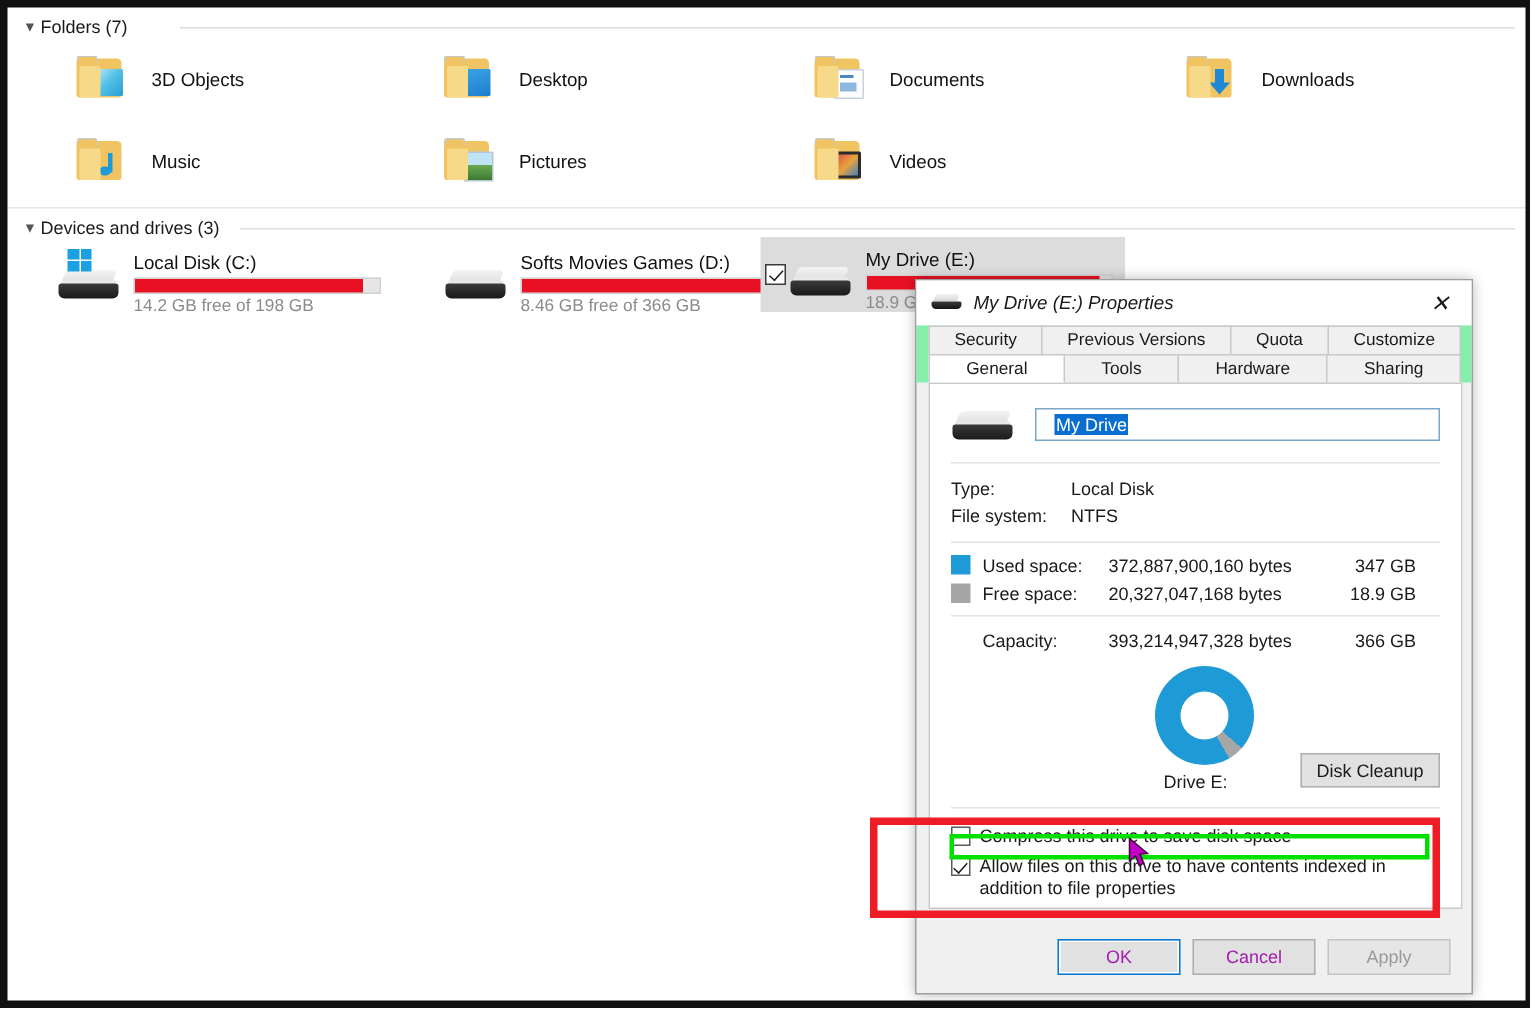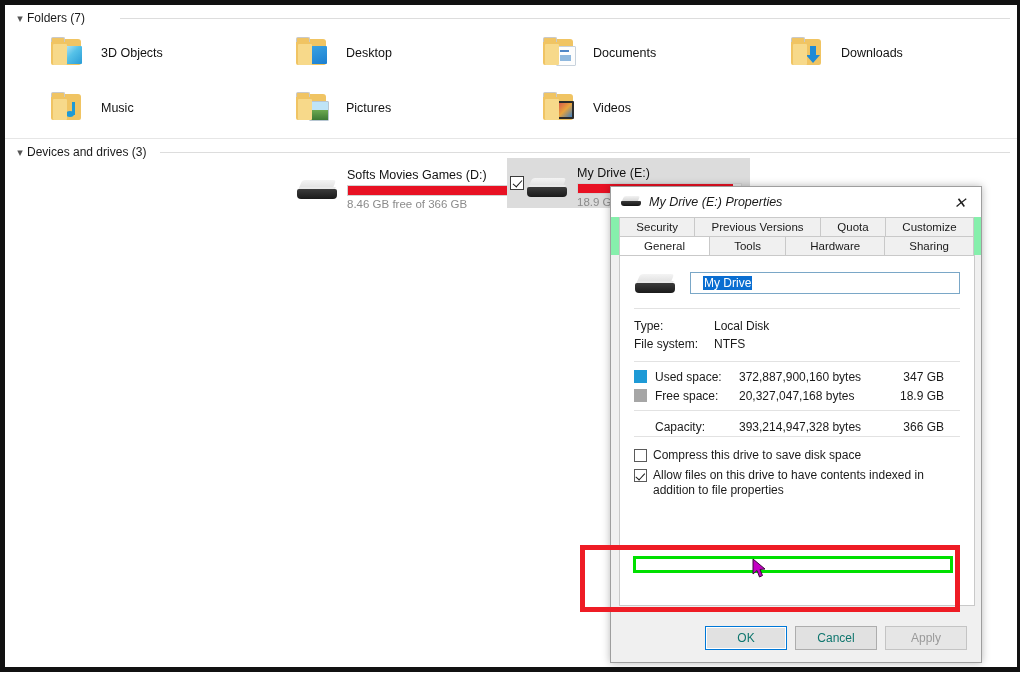--- a/index.html
+++ b/index.html
@@ -441,21 +441,21 @@
     justify-content: flex-end;
     padding-right: 14px;
     box-sizing: border-box;
   }
   .dbtn {
     width: 82px; height: 24px;
     margin-left: 8px;
     background: #e1e1e1;
     border: 1px solid #adadad;
     font-size: 12px;
-    color: #0f766e;
+    color: #a21caf;
     display: flex; align-items: center; justify-content: center;
     box-sizing: border-box;
   }
   .dbtn.default {
     border: 1px solid #0078d7;
     background: #e1e1e1;
     box-shadow: inset 0 0 0 1px #ffffff;
   }
   .dbtn.disabled { color: #9a9a9a; background:#e6e6e6; border-color:#c4c4c4; }
 
@@ -587,20 +587,40 @@
   </div>
 
   <div class="sec-sep" style="top:133px;"></div>
 
   <div class="group-header" style="top:138px;">
     <span class="chev">▾</span>
     <span class="glabel">Devices and drives (3)</span>
   </div>
   <div class="group-rule" style="left:155px; top:147px; width:850px;"></div>
 
+  <div class="drive-tile" style="left:14px; top:155px;">
+    <span class="dicon">
+      <span class="hdd">
+          <span class="top"></span>
+          <span class="slant"></span>
+          <span class="body"></span>
+        </span>
+      <span class="winlogo">
+          <i></i>
+          <i></i>
+          <i></i>
+          <i></i>
+        </span>
+    </span>
+    <span class="dname">Local Disk (C:)</span>
+    <span class="dbar">
+        <span style="width:93%"></span>
+      </span>
+    <span class="dfree">14.2 GB free of 198 GB</span>
+  </div>
 
   <div class="drive-tile" style="left:272px; top:155px;">
     <span class="dicon">
       <span class="hdd">
           <span class="top"></span>
           <span class="slant"></span>
           <span class="body"></span>
         </span>
     </span>
     <span class="dname">Softs Movies Games (D:)</span>
@@ -719,20 +739,27 @@
     <div style="height:5px"></div>
     <div class="divider"></div>
     <div style="height:6px"></div>
 
     <div class="legend-row cap-row">
       <span class="lname">Capacity:</span>
       <span class="lbytes">393,214,947,328 bytes</span>
       <span class="lshort">366 GB</span>
     </div>
 
+    <div id="donut-wrap">
+      <div id="donut" style="background: conic-gradient(from 150deg, rgb(30, 154, 214) 0deg, rgb(30, 154, 214) 341.405deg, rgb(166, 166, 166) 341.405deg, rgb(166, 166, 166) 360deg);">
+        <div class="hole"></div>
+      </div>
+      <div id="drive-letter">Drive E:</div>
+      <div id="disk-cleanup">Disk Cleanup</div>
+    </div>
 
     <div class="divider"></div>
     <div style="height:11px"></div>
 
     <div class="cb-row">
       <span class="cb"></span>
       <span class="cb-text">Compress this drive to save disk space</span>
     </div>
     <div style="height:5px"></div>
     <div class="cb-row">

